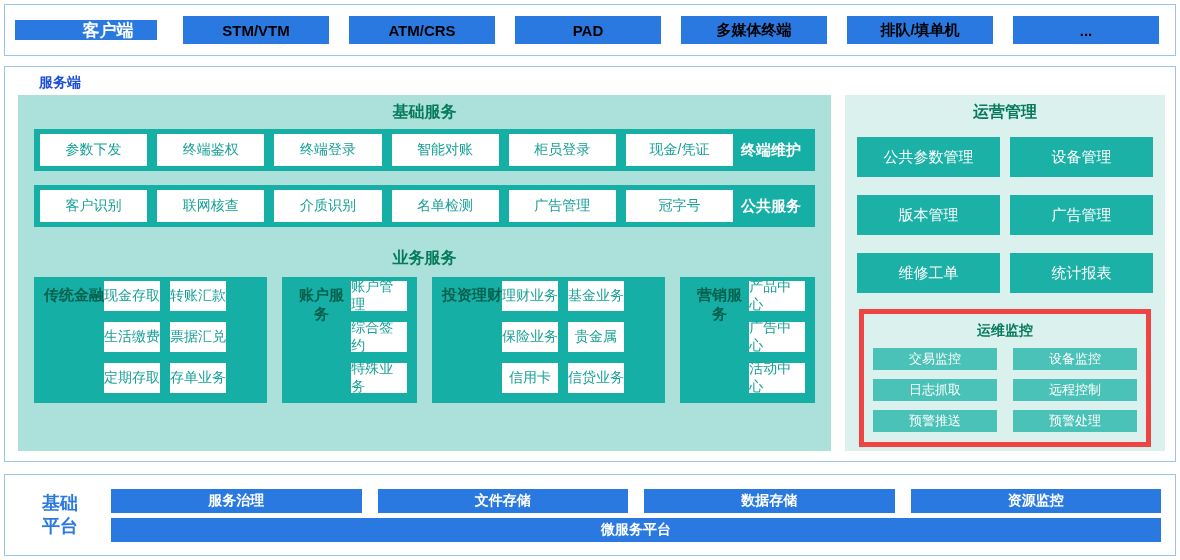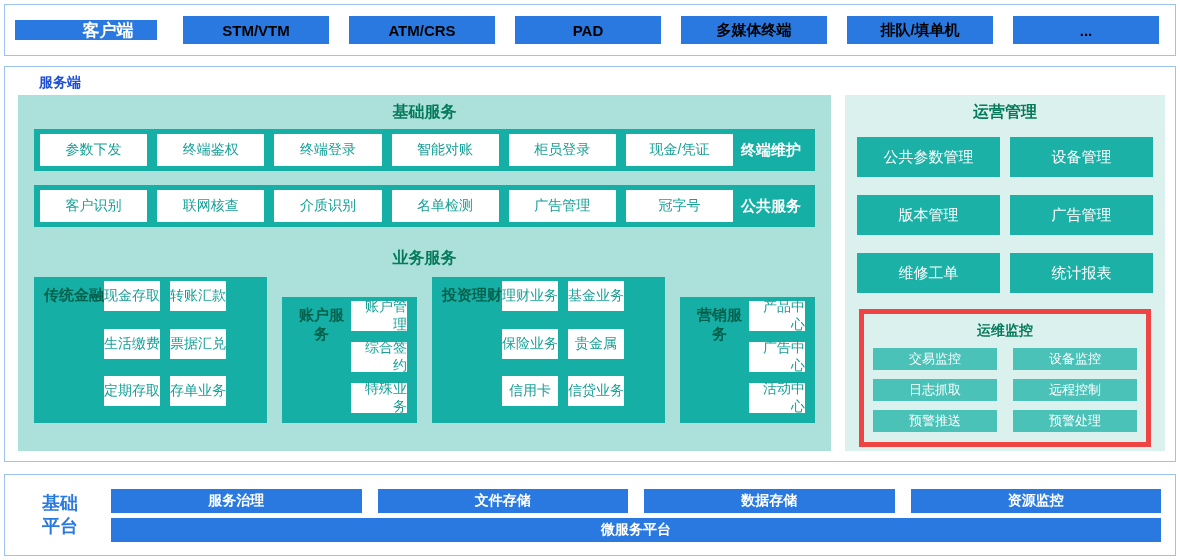--- a/index.html
+++ b/index.html
@@ -21,27 +21,27 @@
   
   .mid { left:4px; top:66px; width:1172px; height:396px; }
   .server-label { position:absolute; left:10px; top:7px; color:#1d4ed8; font-size:14px; font-weight:bold;margin-left:24px; }
 
   .left-panel { position:absolute; left:13px; top:28px; width:813px; height:356px; background:#abe1da; }
   .panel-title { text-align:center; font-weight:bold; font-size:16px; color:#057a5b; padding:7px 0 6px; }
 
   .strip { margin:0 16px 14px; background:#16afa5; display:flex; align-items:center; padding:5px 6px; }
   .strip-items { flex:1; display:flex; gap:10px; }
   .white-btn { background:#ffffff; color:#16a096; font-size:14px; height:32px;
-               display:flex; align-items:center; justify-content:center; flex:1;text-align:right; }
+               display:flex; align-items:center; justify-content:center; flex:1; }
   .strip-tag { width:76px; text-align:center; color:#ffffff; font-weight:bold; font-size:15px; flex:none; }
 
   .groups { display:flex; gap:15px; margin:2px 16px 0; }
   .group { background:#16afa5; padding:4px 10px 10px; box-sizing:border-box; display:flex; flex-direction:row; }
   .group.wide { flex:24; }
-  .group.narrow { flex:13;margin-top:20px; }
+  .group.narrow { flex:13; }
   .group-title { text-align:center; color:#04614d; font-weight:bold; font-size:15px; padding:5px 0 9px; }
   .group-grid { display:grid; gap:11px 10px; }
   .group-grid.cols2 { grid-template-columns:1fr 1fr; }
   .group-grid.cols1 { grid-template-columns:1fr; }
   .group-grid .white-btn { height:30px; flex:none; }
 
   .right-panel { position:absolute; left:840px; top:28px; width:320px; height:356px; background:#daf1ed; }
   .ops-grid { display:grid; grid-template-columns:1fr 1fr; gap:18px 10px; margin:8px 12px 0; }
   .teal-btn { height:40px; background:#1bb1a7; color:#fff; font-size:15px;
               display:flex; align-items:center; justify-content:center; }

